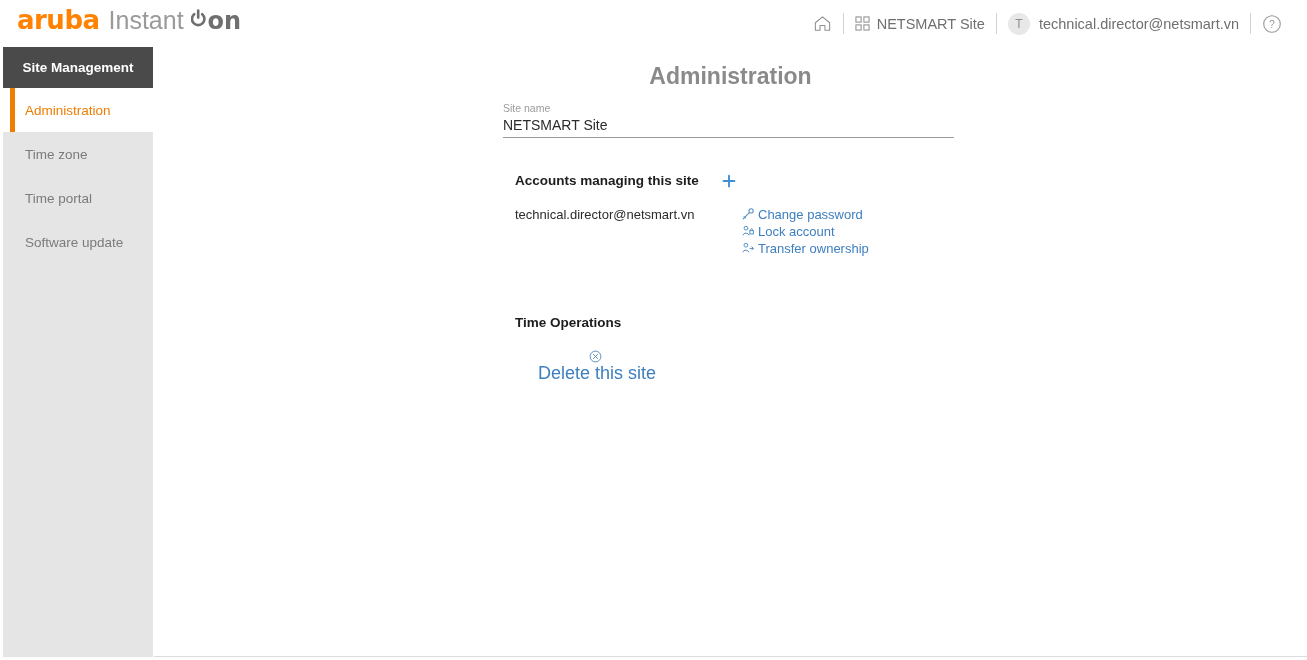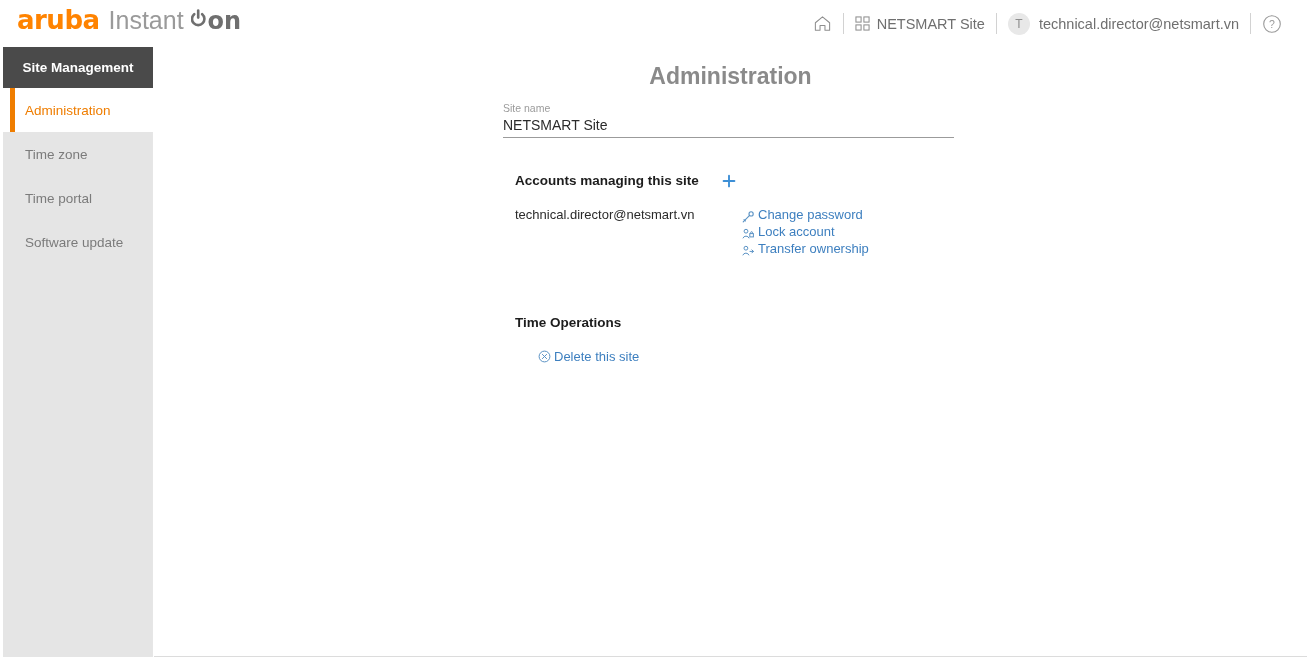--- a/index.html
+++ b/index.html
@@ -237,21 +237,21 @@
     color: #2b2b2b;
     font-family: "Liberation Sans", sans-serif;
   }
   .acct-actions {
     display: flex;
     flex-direction: column;
     gap: 1px;
   }
   .action-link {
     display: flex;
-    align-items: flex-end;
+    align-items: flex-start;
     color: #3d7fbf;
     font-size: 13px;
     line-height: 16px;
     cursor: pointer;
     white-space: nowrap;
     font-family: "Liberation Sans", sans-serif;
   }
   .action-link .ai {
     width: 13px; height: 13px;
     margin-right: 4px;
@@ -259,23 +259,24 @@
     align-items: center;
     justify-content: center;
     flex: 0 0 13px;
   }
 
   .ops-body { margin-top: 19px; padding-left: 23px; }
   .ops-link {
     display: inline-flex;
     align-items: center;
     color: #3d7fbf;
-    font-size: 13px;
+    font-size: 18px;
     cursor: pointer;
     font-family: "Liberation Sans", sans-serif;
+    flex-direction: column;
   }
   .ops-link .ai {
     width: 13px; height: 13px;
     margin-right: 3px;
     display: inline-flex;
     align-items: center;
     justify-content: center;
   }
 
   svg { display: block; }

